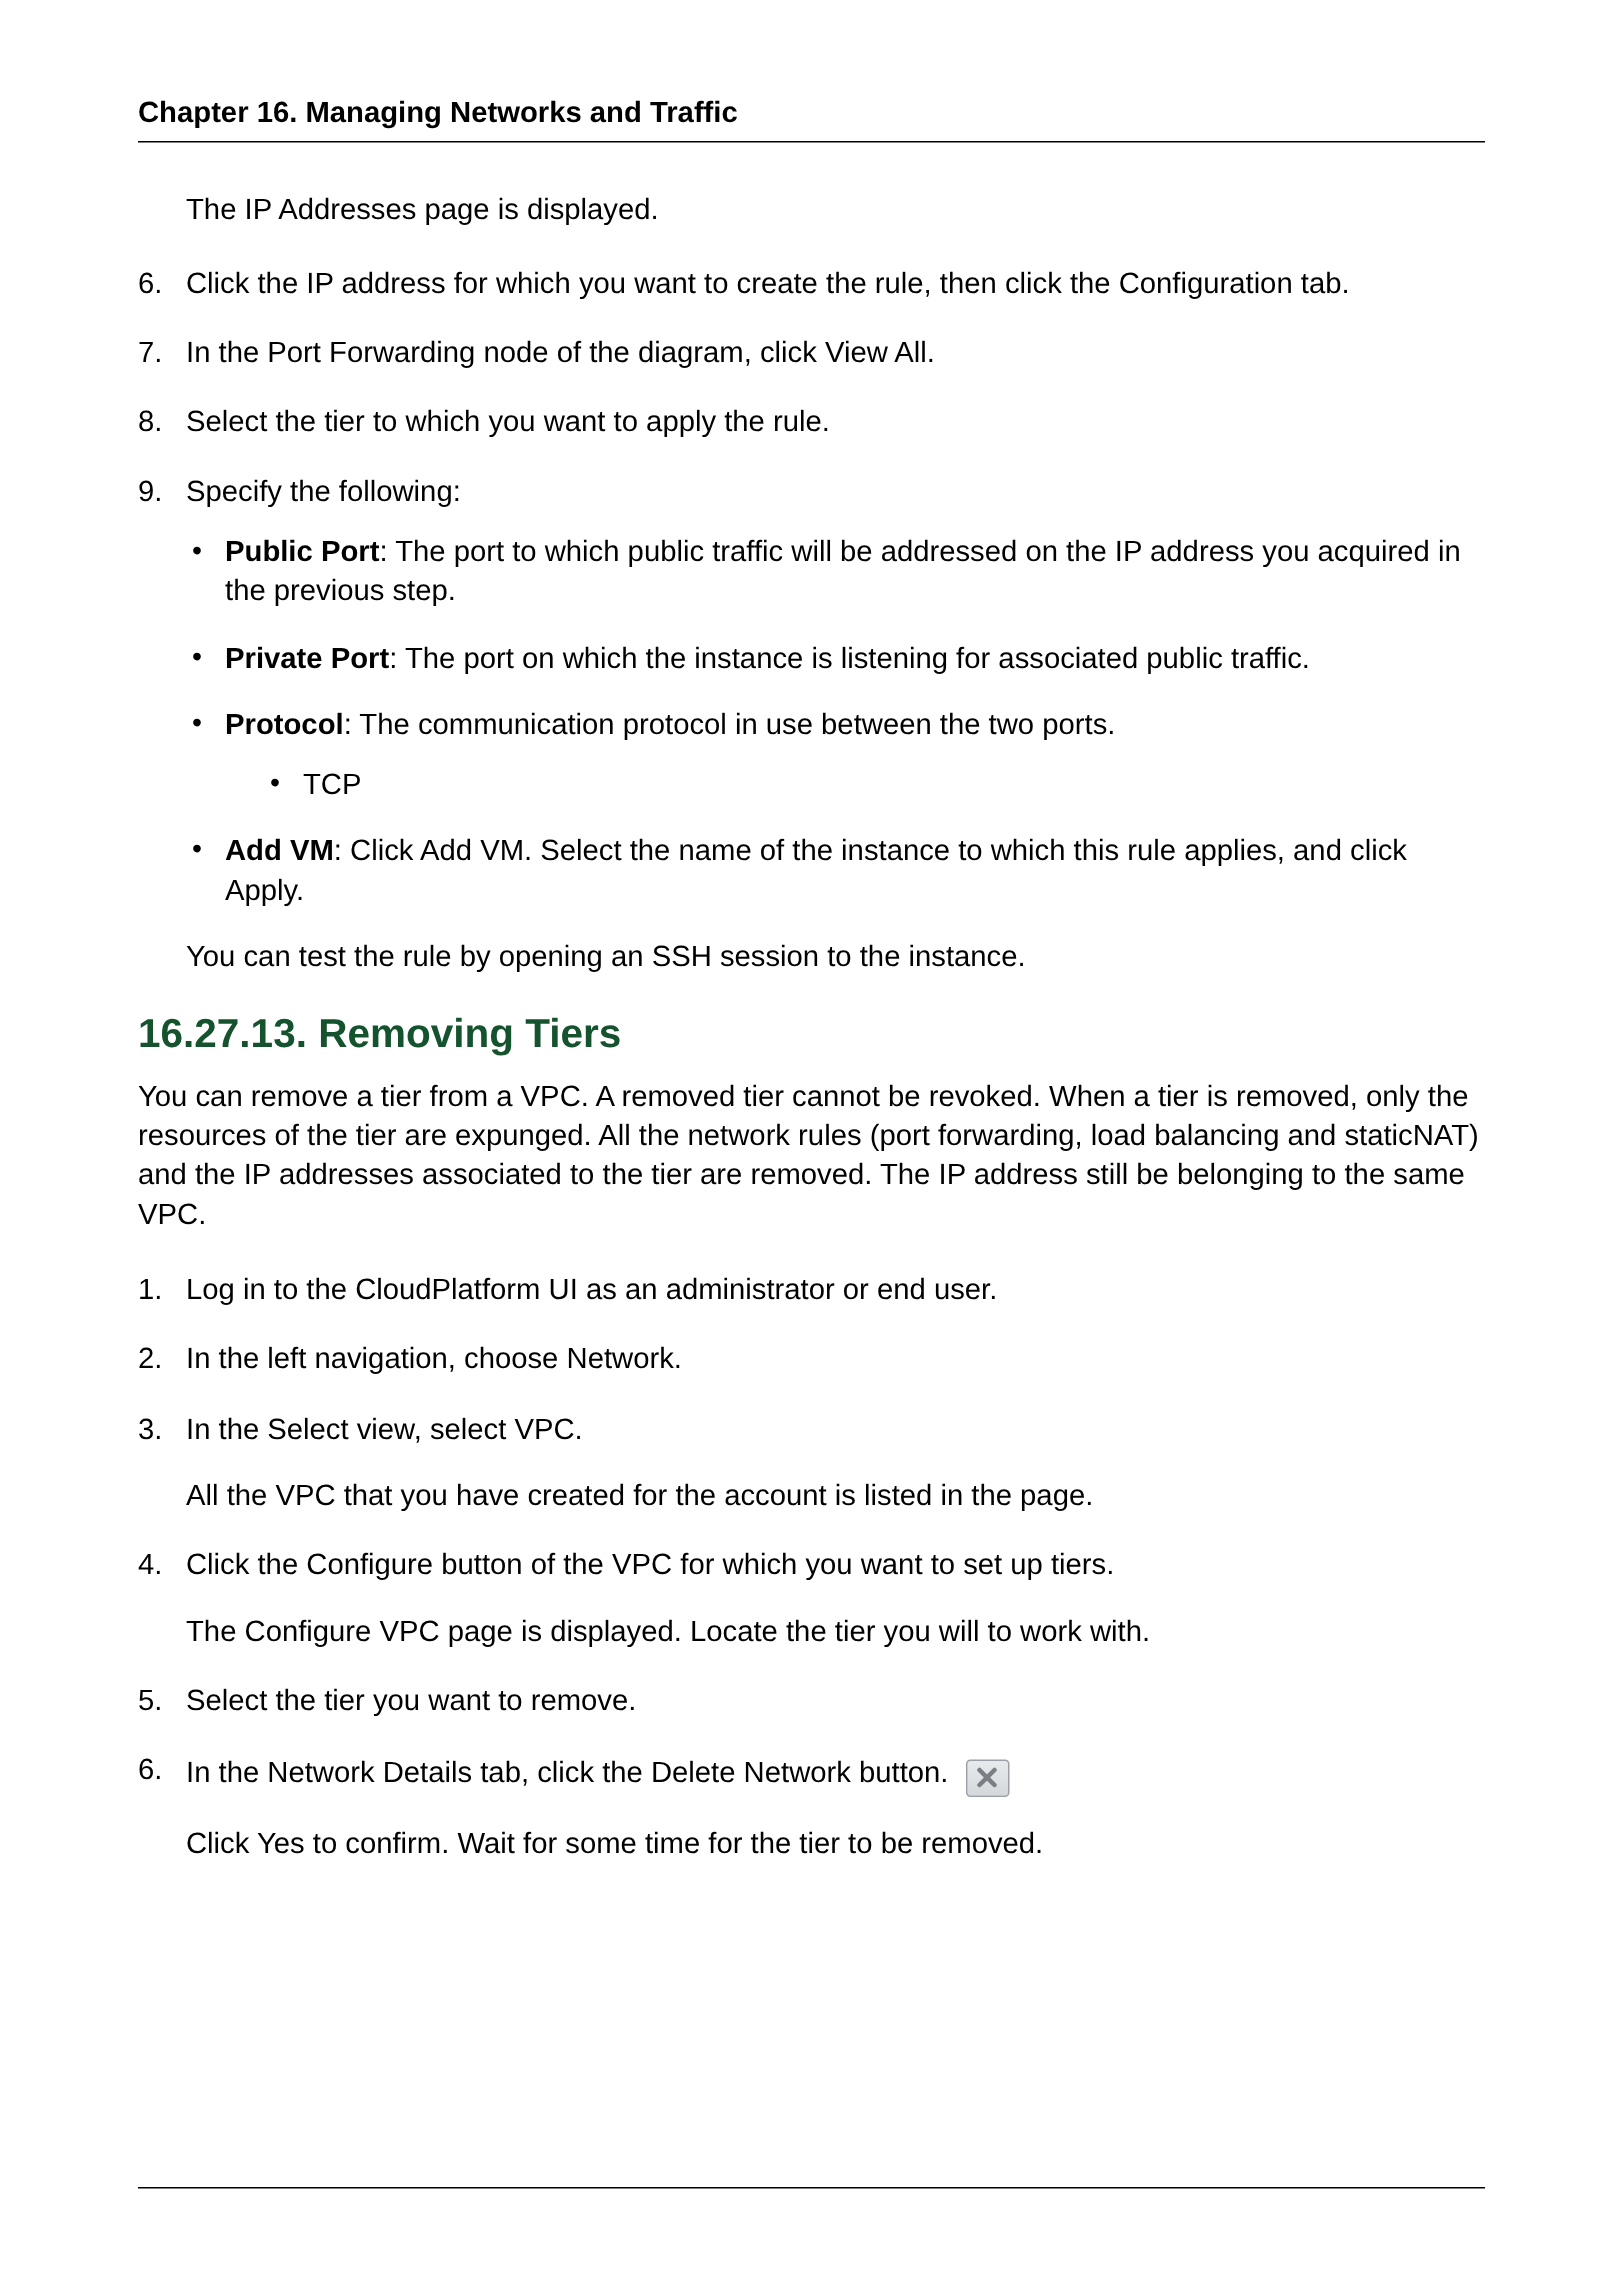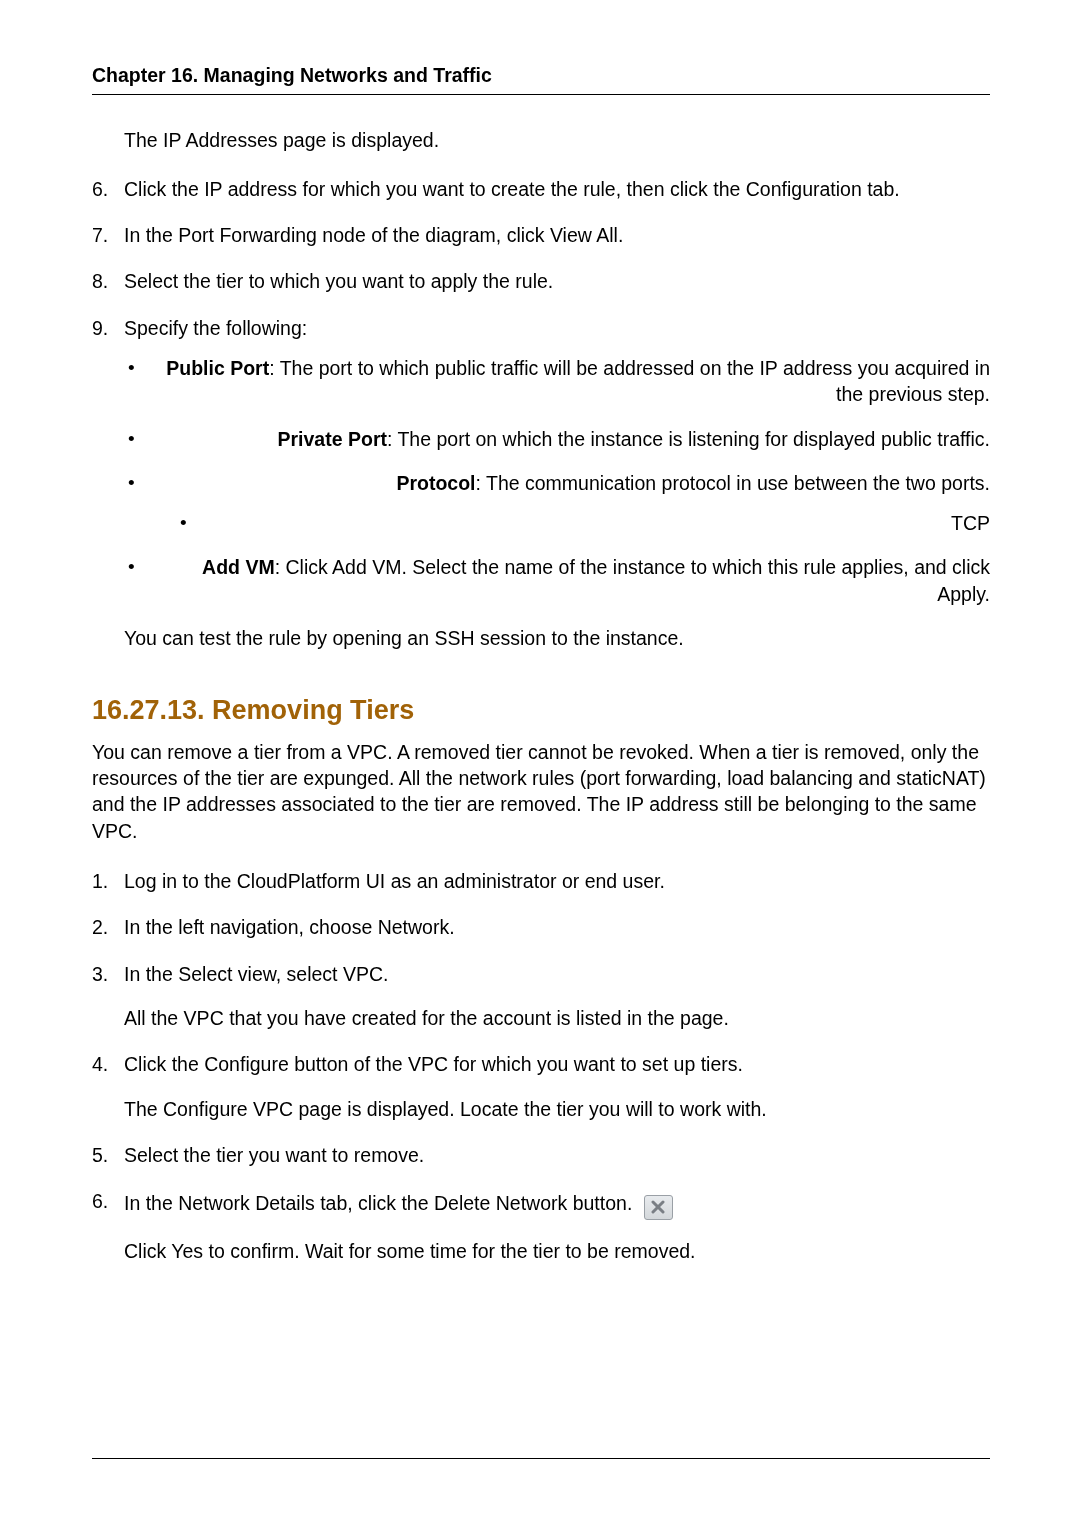--- a/index.html
+++ b/index.html
@@ -45,21 +45,20 @@
     flex: 1 1 auto;
   }
   .intro-line {
     margin-left: 32px;
     margin-bottom: 22px;
   }
   ul.bullets {
     list-style: none;
     padding: 0;
     margin: 14px 0 0 0;
-    text-align: right;
   }
   ul.bullets > li {
     position: relative;
     padding-left: 26px;
     margin-bottom: 18px;
   }
   ul.bullets > li::before {
     content: "•";
     position: absolute;
     left: 4px;
@@ -83,24 +82,24 @@
     left: 4px;
     top: 0;
     font-size: 19px;
   }
   .bold-run { font-weight: bold; }
   .after-block {
     margin-top: 18px;
     margin-left: 0;
   }
   h2.section {
-    color: #a16207;
+    color: #14532d;
     font-size: 27px;
     font-weight: bold;
-    margin: 41px 0 10px 0;
+    margin: 20px 0 10px 0;
   }
   p.section-intro {
     margin: 0 0 24px 0;
   }
   .page-footer {
     position: absolute;
     left: 92px;
     right: 90px;
     bottom: 64px;
   }
@@ -147,21 +146,21 @@
     </li>
     <li>
       <span class="num">9.</span>
       <div class="body">
         <span>Specify the following:</span>
         <ul class="bullets">
           <li>
             <span class="bold-run">Public Port</span><span>: The port to which public traffic will be addressed on the IP address you acquired in the previous step.</span>
           </li>
           <li>
-            <span class="bold-run">Private Port</span><span>: The port on which the instance is listening for displayed public traffic.</span>
+            <span class="bold-run">Private Port</span><span>: The port on which the instance is listening for associated public traffic.</span>
           </li>
           <li>
             <span class="bold-run">Protocol</span><span>: The communication protocol in use between the two ports.</span>
             <ul class="sub-bullets">
               <li>TCP</li>
             </ul>
           </li>
           <li>
             <span class="bold-run">Add VM</span><span>: Click Add VM. Select the name of the instance to which this rule applies, and click Apply.</span>
           </li>

